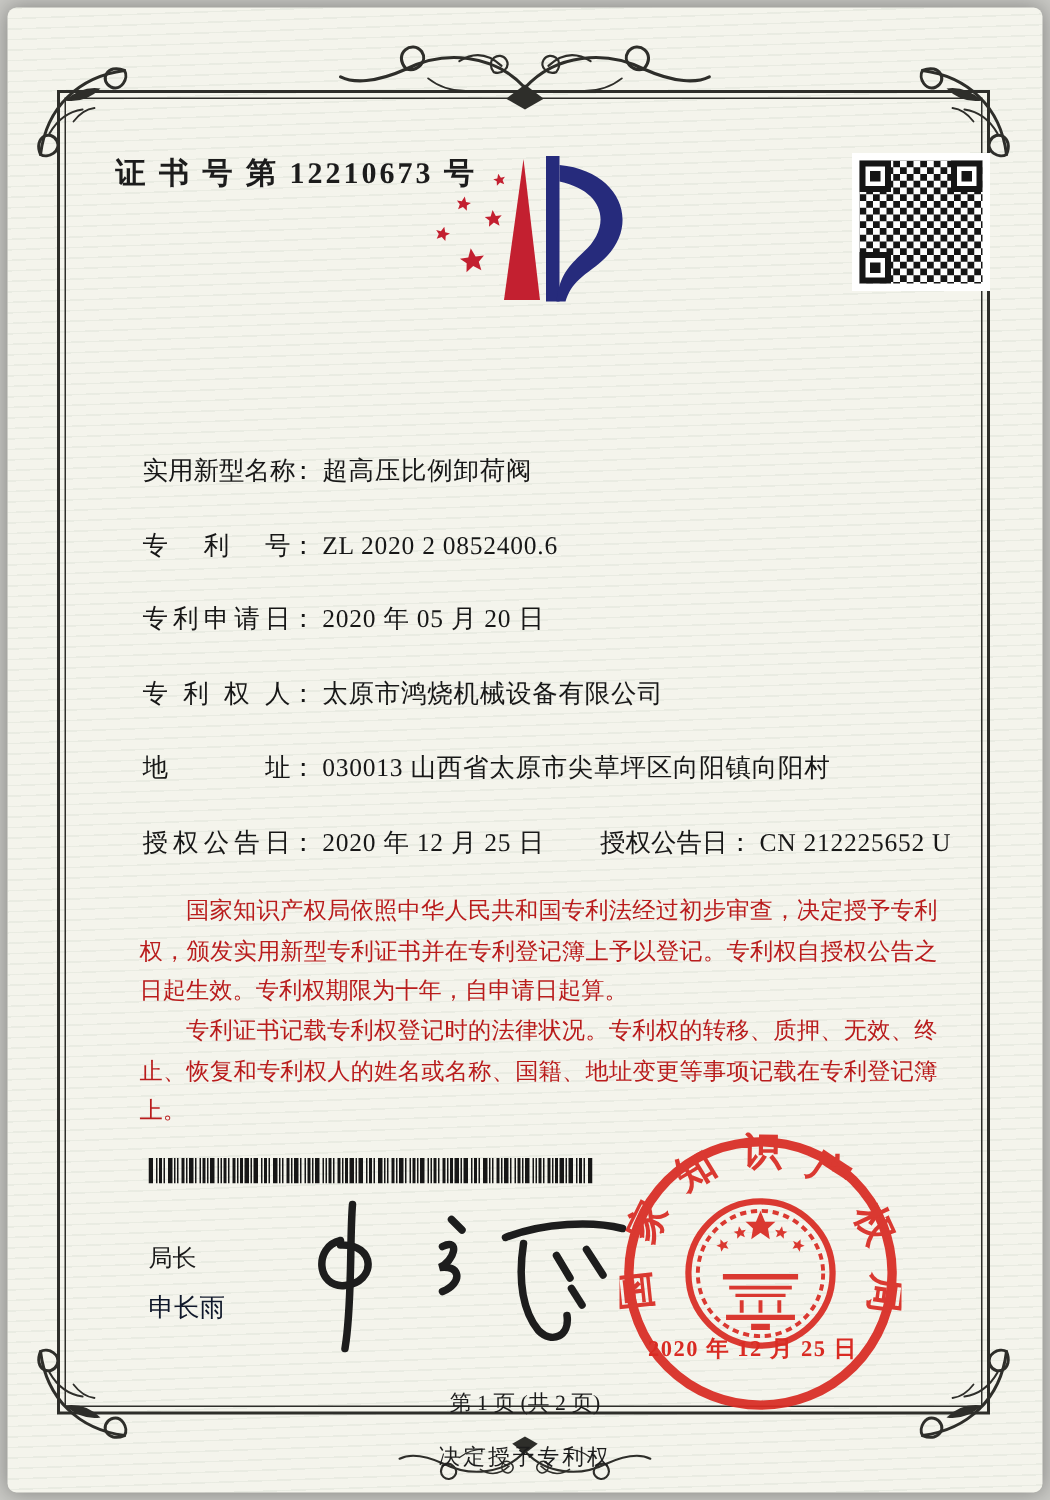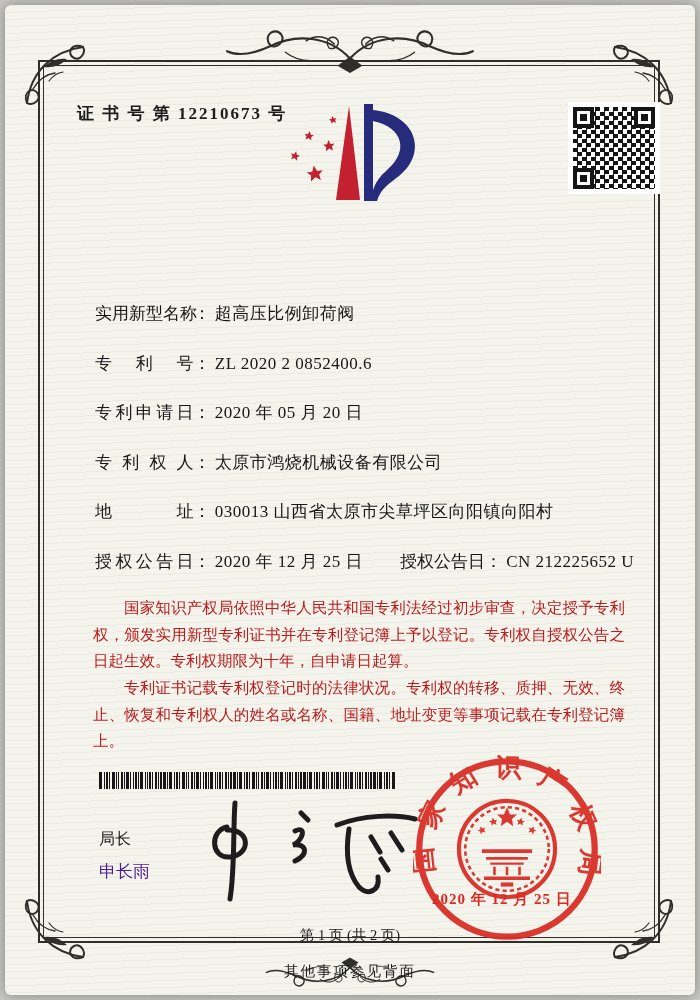--- a/index.html
+++ b/index.html
@@ -28,21 +28,21 @@
   .orn svg{width:100%;height:100%;}
   .orn.tl{left:14px;top:36px;}
   .orn.tr{right:16px;top:36px;transform:scaleX(-1);}
   .orn.bl{left:14px;bottom:32px;transform:scaleY(-1);}
   .orn.br{right:16px;bottom:32px;transform:scale(-1,-1);}
   .flourish{position:absolute;left:50%;transform:translateX(-50%);}
   .flourish.top{top:16px;width:250px;height:62px;}
   .flourish.bottom{bottom:2px;width:170px;height:42px;transform:translateX(-50%) scaleY(-1);}
 
   .cert-no{
-    position:absolute;left:72px;top:97px;font-size:17px;color:#1c1c1c;
+    position:absolute;left:72px;top:97px;font-size:20px;color:#1c1c1c;
     letter-spacing:2px;font-weight:bold;
   }
   .logo{position:absolute;left:272px;top:95px;width:156px;height:112px;}
   .qr{position:absolute;left:563px;top:97px;width:92px;height:92px;background:#fff;}
   .qr-grid{
     position:absolute;inset:5px;
     background:
       repeating-conic-gradient(#151515 0% 25%, #fdfdfd 0% 50%);
     background-size:9px 9px;
   }
@@ -67,21 +67,21 @@
   .grant2{position:absolute;left:305px;top:0;}
 
   .law{
     position:absolute;left:88px;right:70px;top:590px;
     font-size:15.5px;line-height:1.72;color:#b91c1c;text-align:justify;
   }
   .law p{margin:0;text-indent:2em;}
 
   .barcode{position:absolute;left:94px;top:767px;width:296px;height:17px;}
   .officer-title{position:absolute;left:94px;top:824px;font-size:16px;color:#1a1a1a;font-family:"Liberation Sans","DejaVu Sans",sans-serif;}
-  .officer-name{position:absolute;left:94px;top:855px;font-size:17px;color:#4c1d95;font-family:"Liberation Sans","DejaVu Sans",sans-serif;}
+  .officer-name{position:absolute;left:94px;top:855px;font-size:17px;color:#0f172a;font-family:"Liberation Sans","DejaVu Sans",sans-serif;}
   .signature{position:absolute;left:198px;top:792px;width:230px;height:108px;}
 
   .seal{position:absolute;left:408px;top:750px;width:188px;height:188px;opacity:.93;}
   .seal-date{
     position:absolute;left:427px;top:885px;font-size:15px;color:#d92b23;
     font-weight:bold;letter-spacing:1px;white-space:nowrap;
   }
   .page-num{position:absolute;left:0;right:0;top:921px;text-align:center;font-size:14.5px;color:#1c1c1c;font-family:Liberation Serif, serif;}
   .back-note{position:absolute;left:0;right:0;top:957px;text-align:center;font-size:14.5px;color:#1c1c1c;letter-spacing:2px;}
 </style>
@@ -249,15 +249,15 @@
           <path d="M78,107 v8 M90,107 v8 M102,107 v8" stroke-width="2.5"></path>
           <path d="M68,118 h44" stroke-width="3.5"></path>
           <path d="M84,124 h12" stroke-width="4"></path>
         </g>
       </g>
     </svg>
   </div>
   <div class="seal-date">2020 年 12 月 25 日</div>
 
   <div class="page-num">第 1 页 (共 2 页)</div>
-  <div class="back-note">其他事项参见背面</div>
+  <div class="back-note">决定授予专利权</div>
 
 </div>
 
 </body></html>

